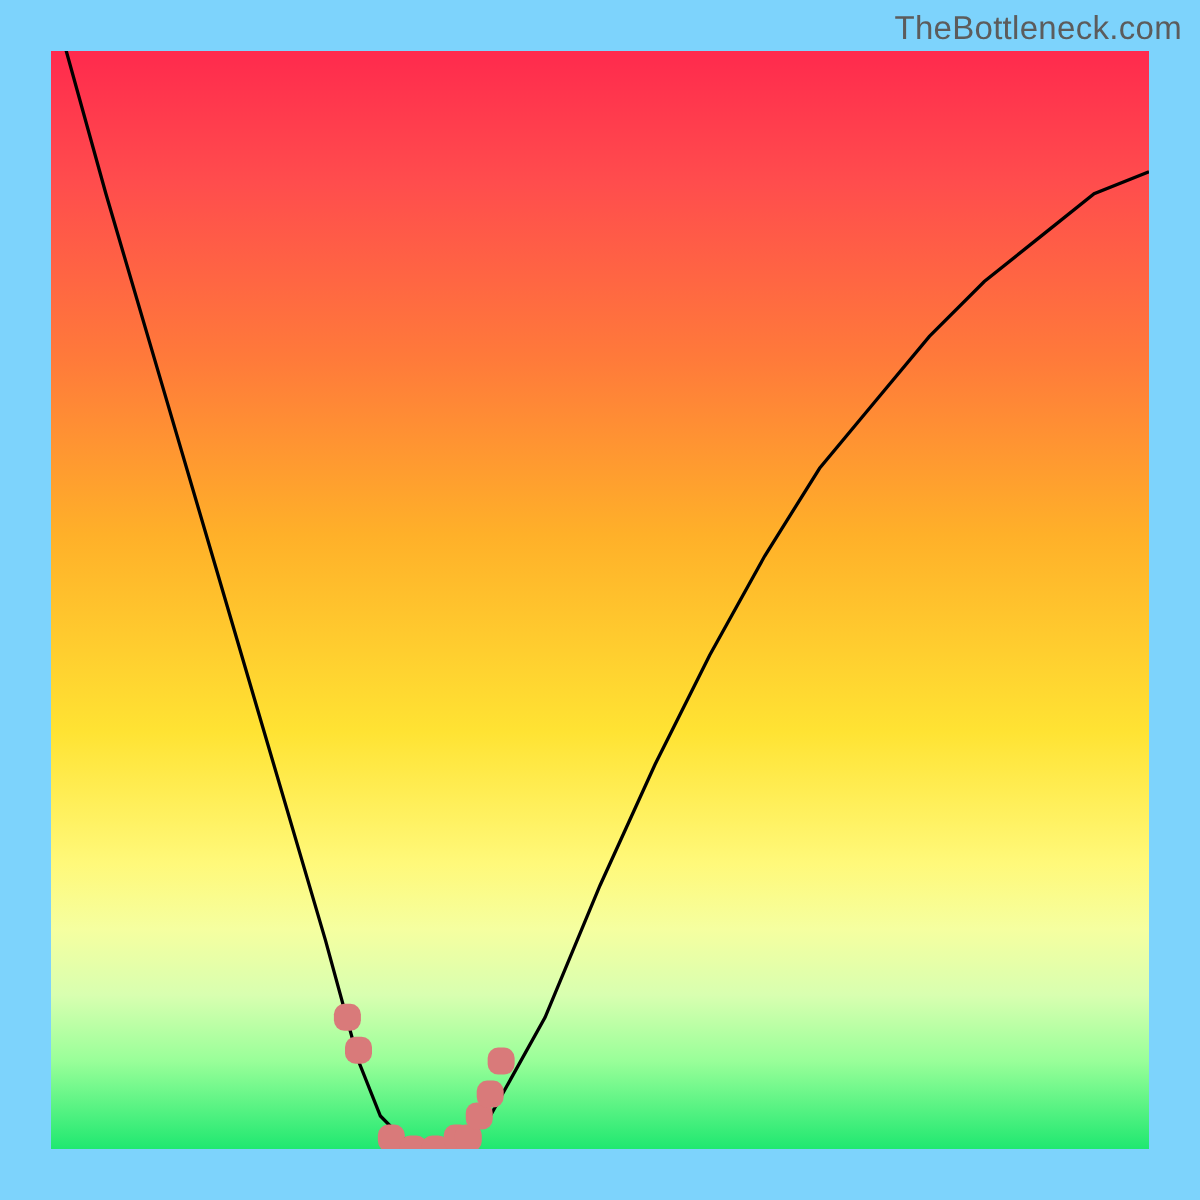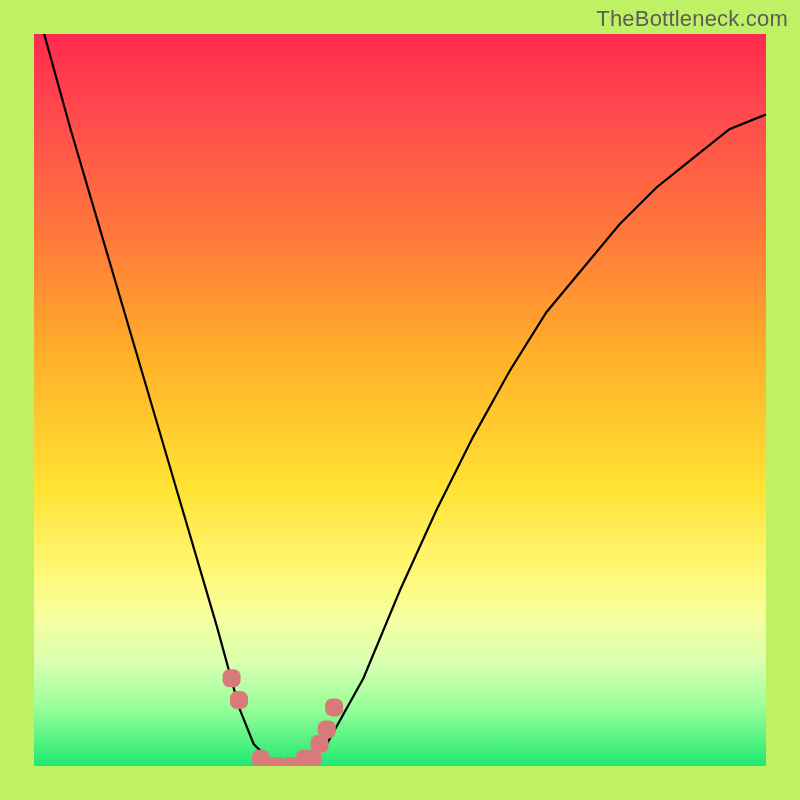--- a/index.html
+++ b/index.html
@@ -9,21 +9,21 @@
     height: 800px;
     background: #000;
     overflow: hidden;
   }
   .frame {
     position: absolute;
     top: 0;
     left: 0;
     width: 800px;
     height: 800px;
-    background: #bef264;
+    background: #7dd3fc;
   }
   .plot-area {
     position: absolute;
     top: 34px;
     left: 34px;
     width: 732px;
     height: 732px;
     background: linear-gradient(to bottom,
       #ff2a4d 0%,
       #ff4d4d 12%,

